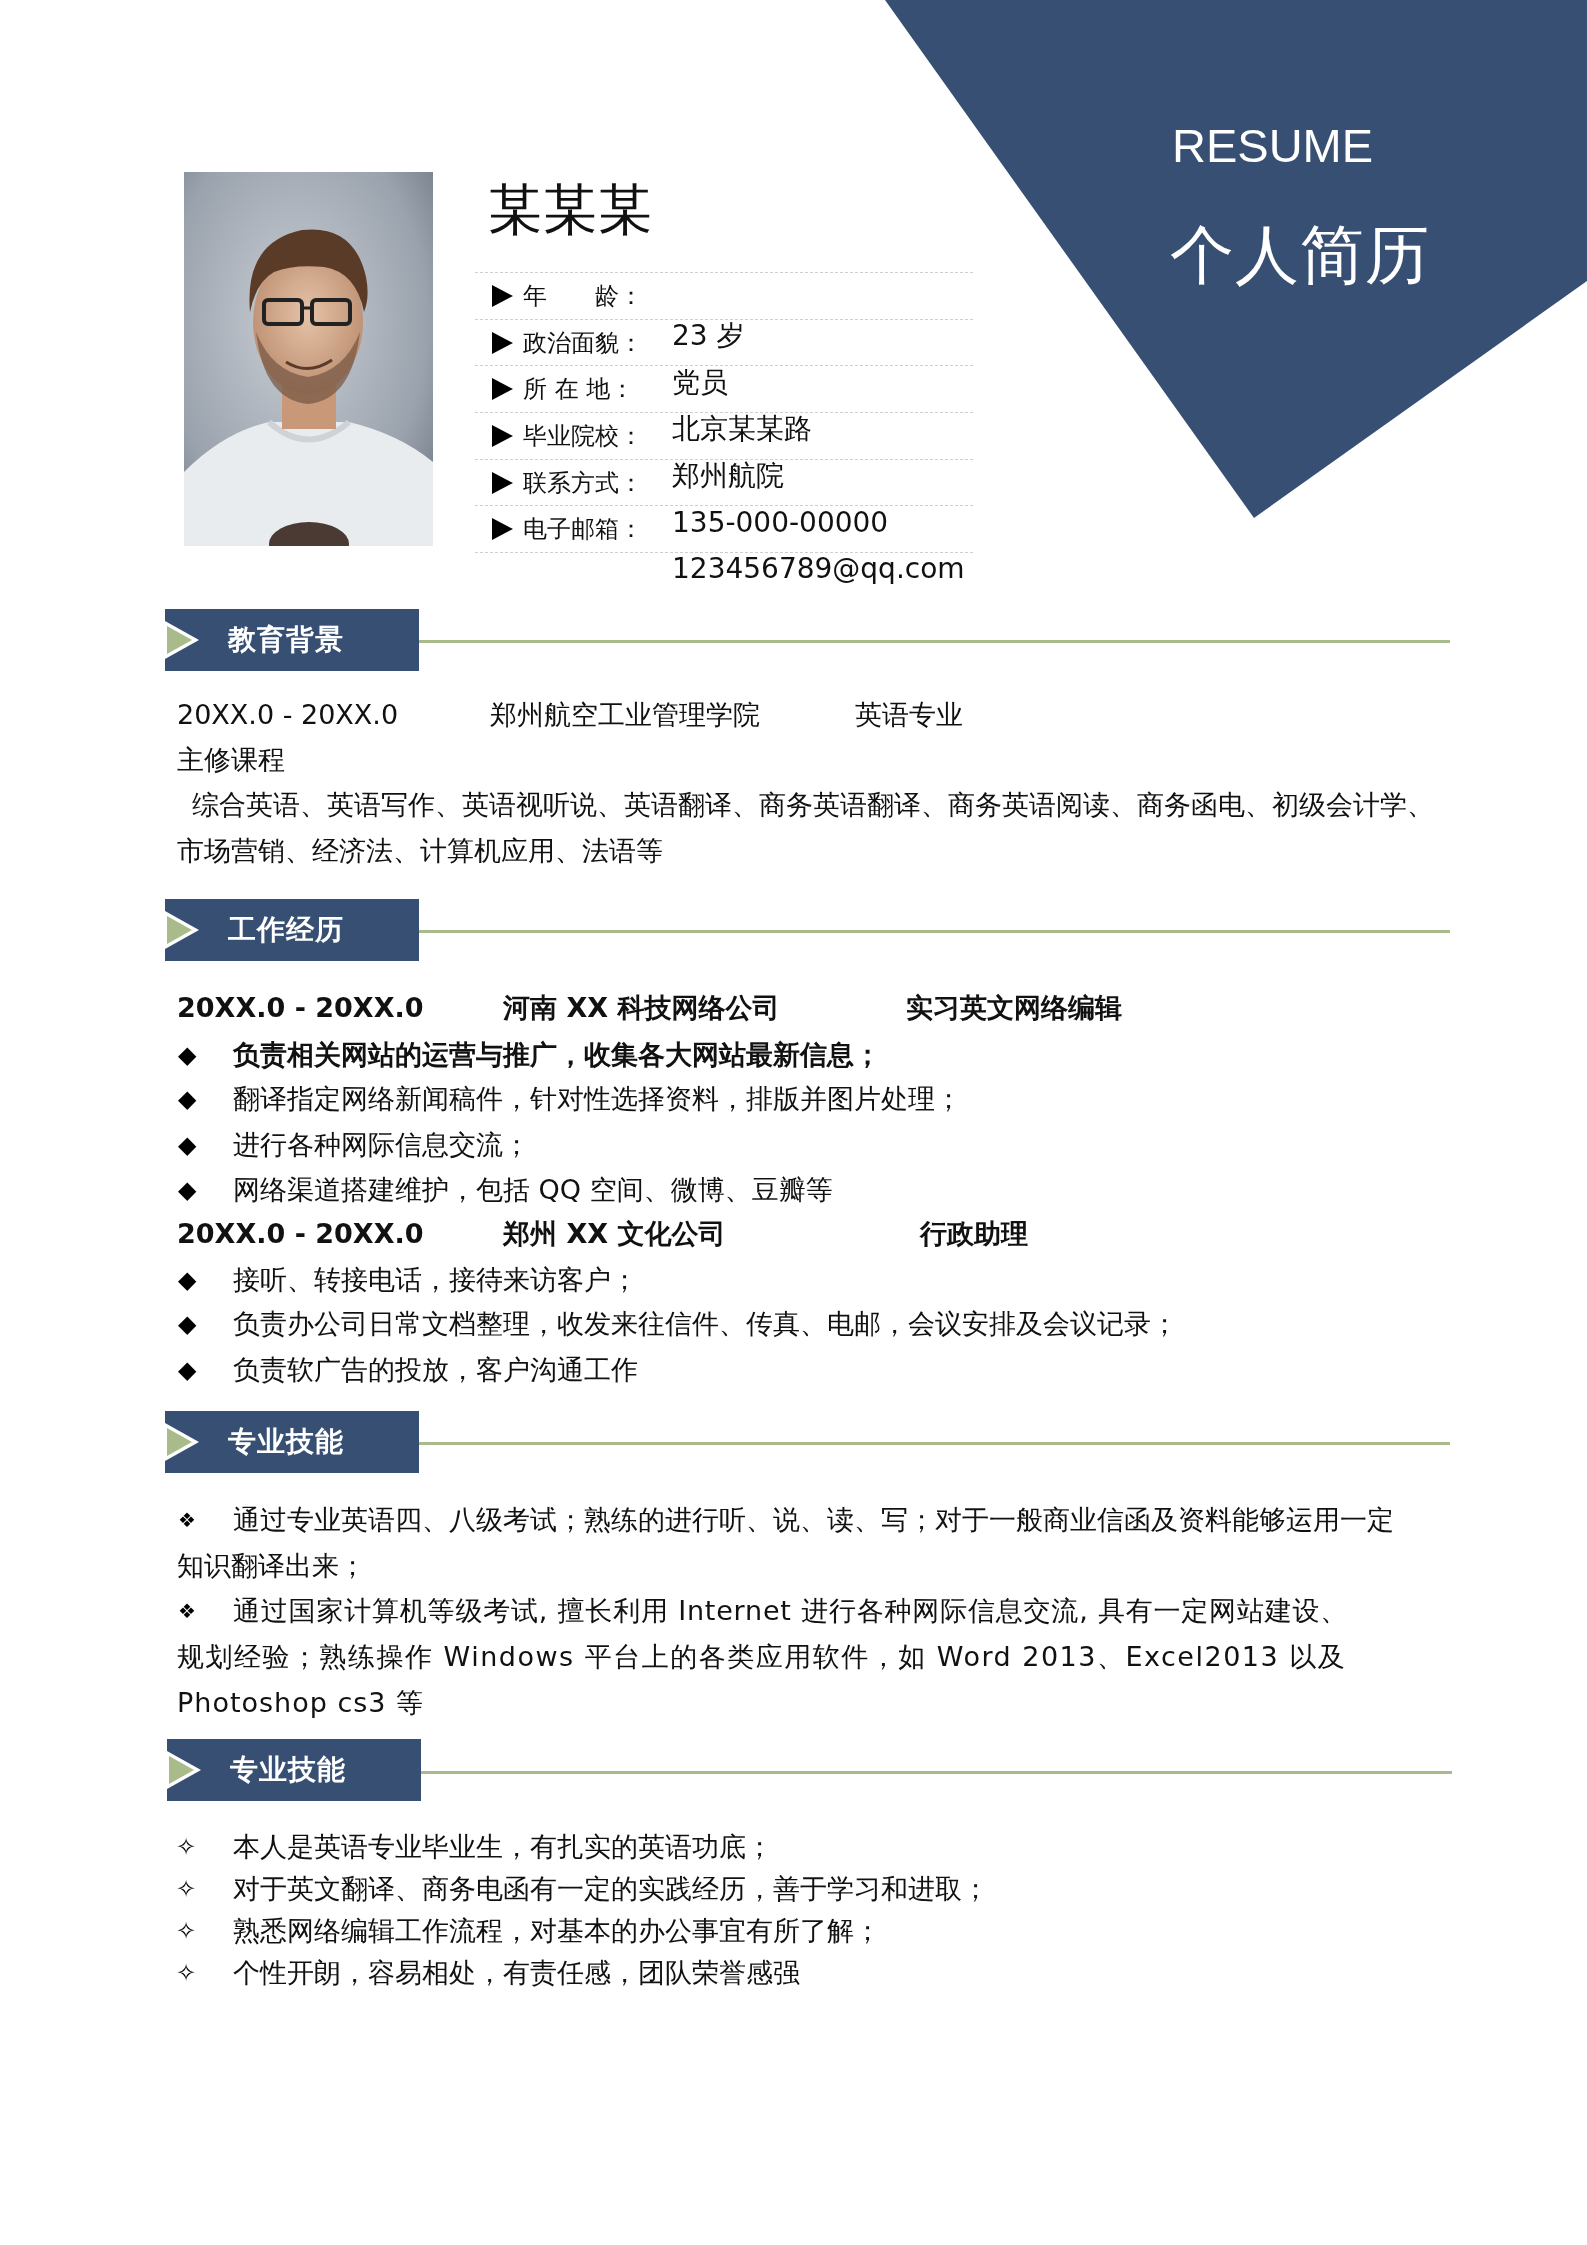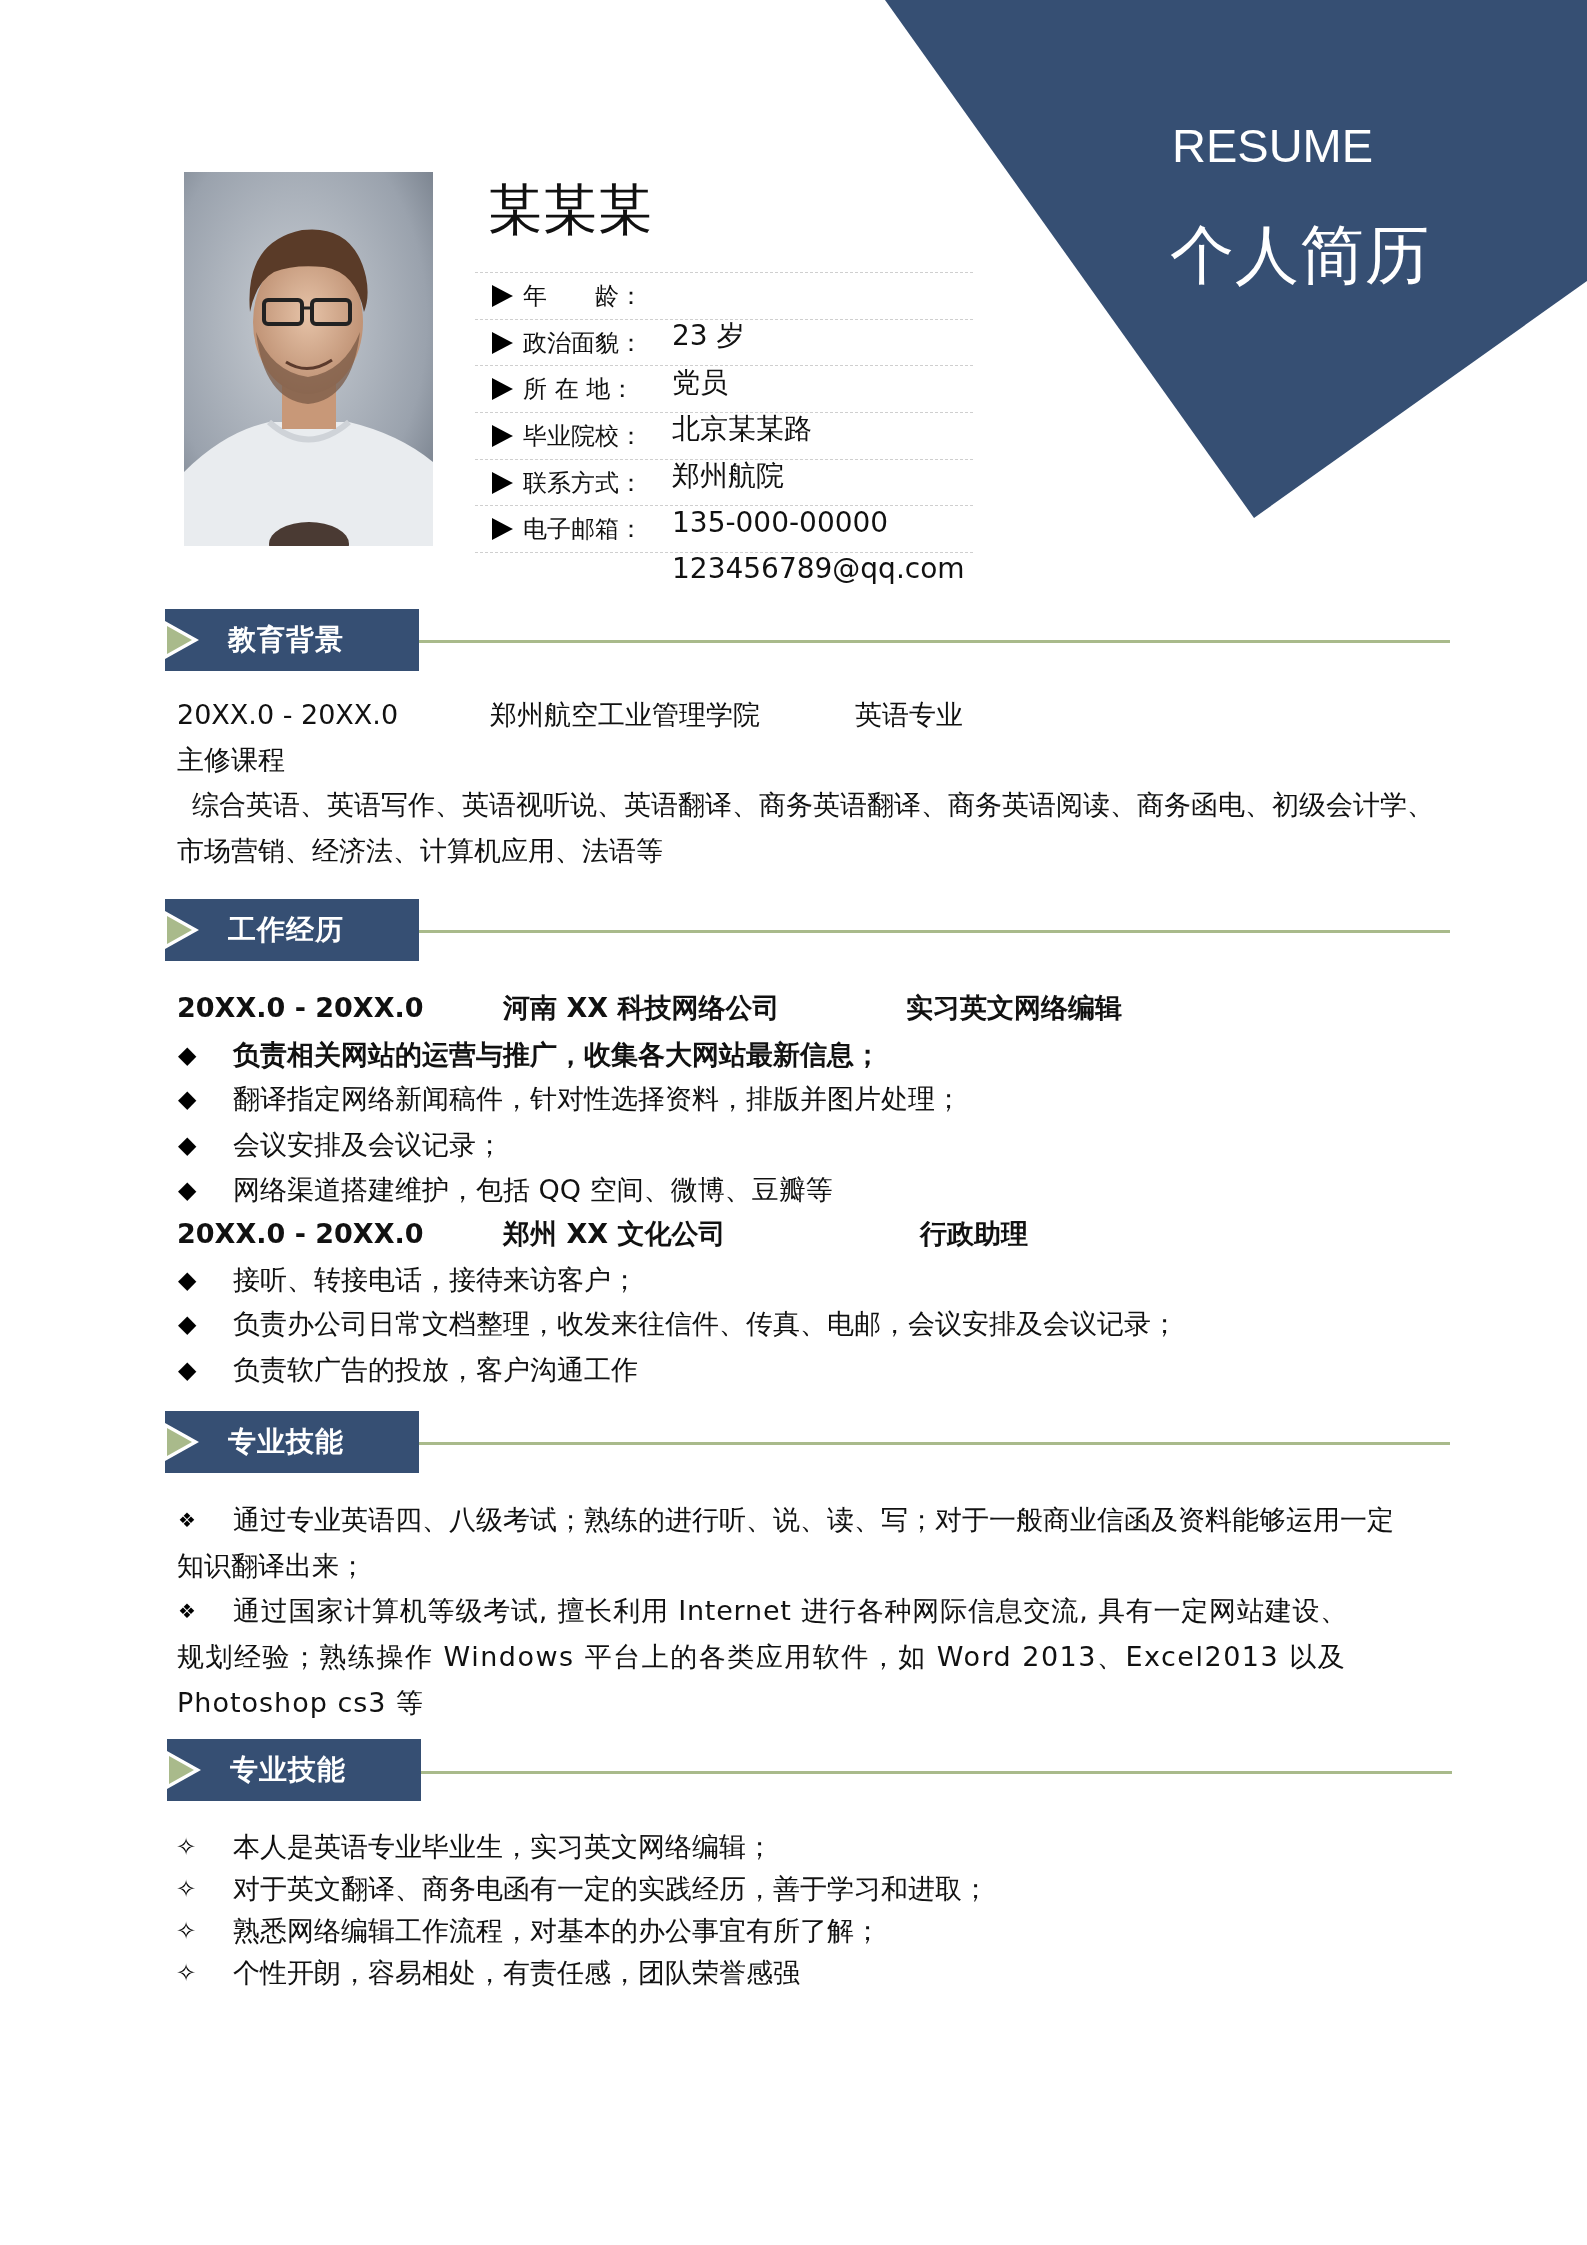--- a/index.html
+++ b/index.html
@@ -132,21 +132,21 @@
 
 <div class="txt bold" style="left:177px; top:990px;">20XX.0 - 20XX.0</div>
 <div class="txt bold" style="left:503px; top:990px;">河南 XX 科技网络公司</div>
 <div class="txt bold" style="left:906px; top:990px;">实习英文网络编辑</div>
 
 <span class="bullet" style="left:178px; top:1037px;">◆</span>
 <div class="txt" style="left:233px; top:1037px;font-weight:bold;">负责相关网站的运营与推广，收集各大网站最新信息；</div>
 <span class="bullet" style="left:178px; top:1081px;">◆</span>
 <div class="txt" style="left:233px; top:1081px;">翻译指定网络新闻稿件，针对性选择资料，排版并图片处理；</div>
 <span class="bullet" style="left:178px; top:1127px;">◆</span>
-<div class="txt" style="left:233px; top:1127px;">会议安排及会议记录；</div>
+<div class="txt" style="left:233px; top:1127px;">进行各种网际信息交流；</div>
 <span class="bullet" style="left:178px; top:1172px;">◆</span>
 <div class="txt" style="left:233px; top:1172px;">网络渠道搭建维护，包括 QQ 空间、微博、豆瓣等</div>
 
 <div class="txt bold" style="left:177px; top:1216px;">20XX.0 - 20XX.0</div>
 <div class="txt bold" style="left:503px; top:1216px;">郑州 XX 文化公司</div>
 <div class="txt bold" style="left:920px; top:1216px;">行政助理</div>
 
 <span class="bullet" style="left:178px; top:1262px;">◆</span>
 <div class="txt" style="left:233px; top:1262px;">接听、转接电话，接待来访客户；</div>
 <span class="bullet" style="left:178px; top:1306px;">◆</span>
@@ -170,19 +170,19 @@
 <div class="txt" style="left:177px; top:1685px; letter-spacing:1px;">Photoshop cs3 等</div>
 
 <div class="sec-head" style="top:1739px; left:167px;">
   <span class="tri-out"></span>
   <span class="tri-in"></span>
   <span class="title">专业技能</span>
 </div>
 <div class="sec-line" style="left:421px; width:1031px; top:1771px;"></div>
 
 <span class="bullet" style="left:176px; top:1829px;">✧</span>
-<div class="txt" style="left:233px; top:1829px;">本人是英语专业毕业生，实习英文网络编辑；</div>
+<div class="txt" style="left:233px; top:1829px;">本人是英语专业毕业生，有扎实的英语功底；</div>
 <span class="bullet" style="left:176px; top:1871px;">✧</span>
 <div class="txt" style="left:233px; top:1871px;">对于英文翻译、商务电函有一定的实践经历，善于学习和进取；</div>
 <span class="bullet" style="left:176px; top:1913px;">✧</span>
 <div class="txt" style="left:233px; top:1913px;">熟悉网络编辑工作流程，对基本的办公事宜有所了解；</div>
 <span class="bullet" style="left:176px; top:1955px;">✧</span>
 <div class="txt" style="left:233px; top:1955px;">个性开朗，容易相处，有责任感，团队荣誉感强</div>
 
 </body></html>

